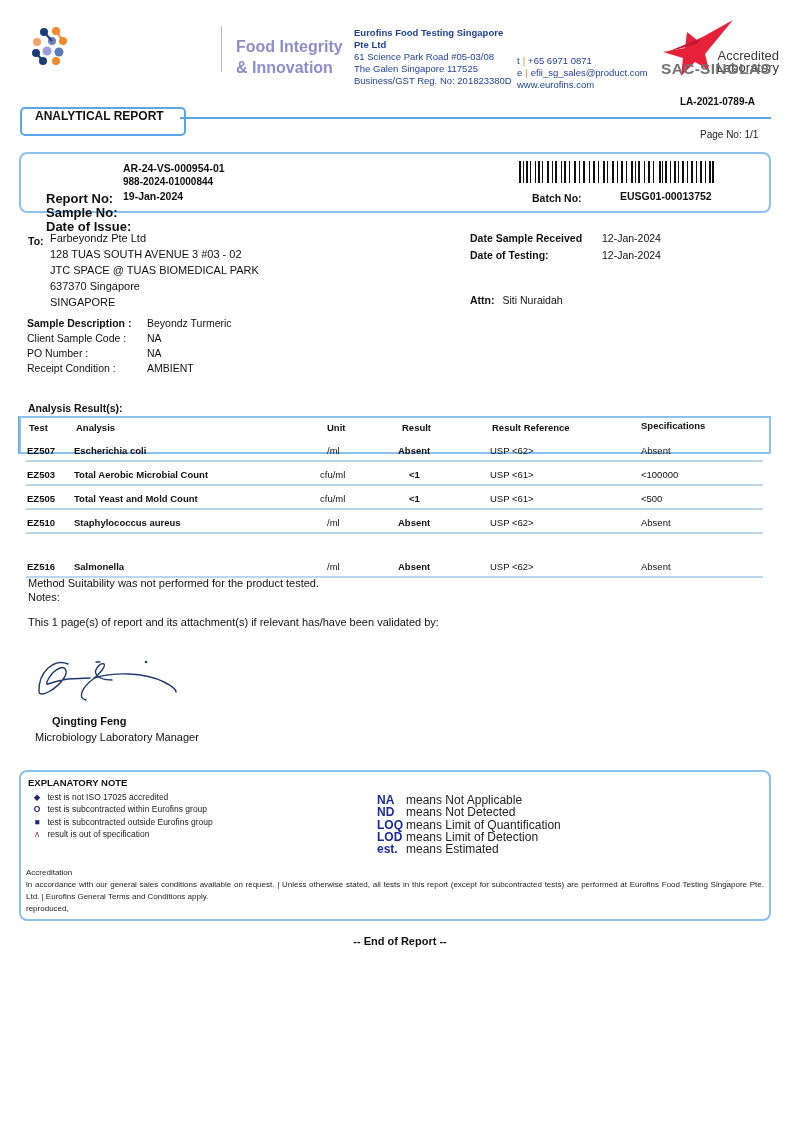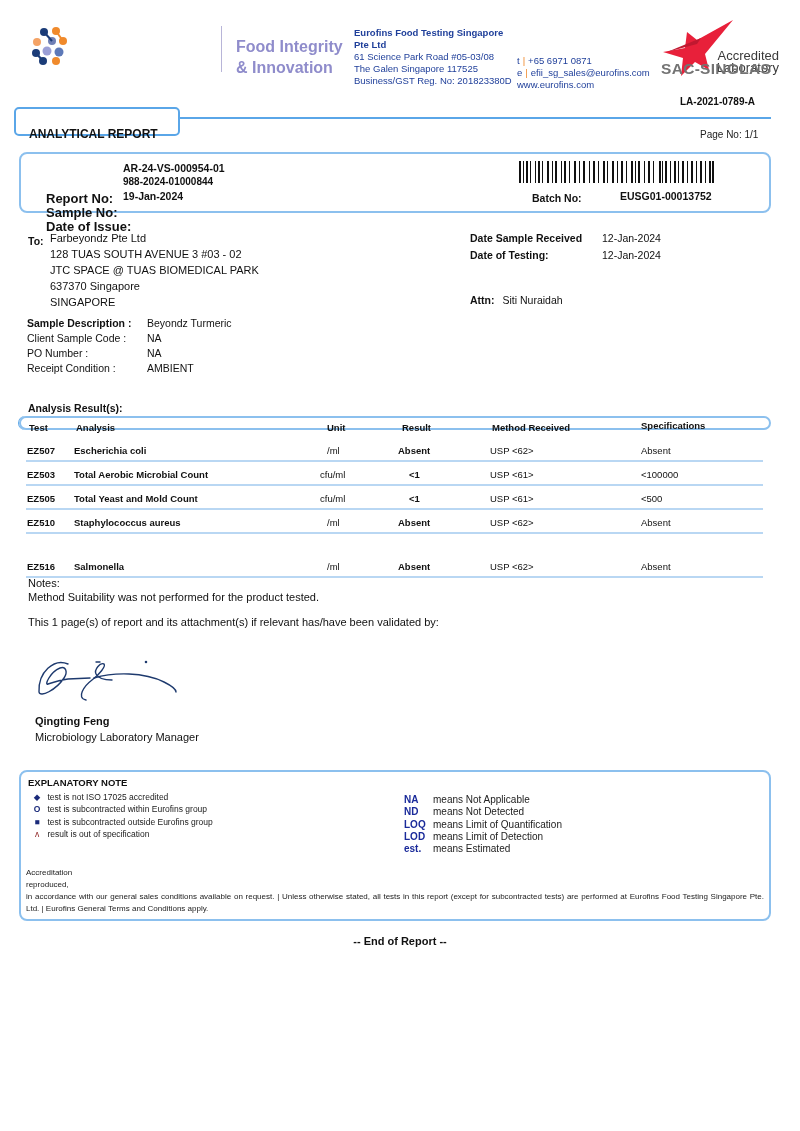--- a/index.html
+++ b/index.html
@@ -18,21 +18,21 @@
   .contact { left: 517px; top: 27px; font-size: 9.5px; line-height: 12px; color: #1f3f9a; margin-top: 28px; }
   .contact .pipe { color: #f08a2c; margin: 0 3px; }
   .contact .lbl { color: #1f3f9a; }
 
   .sac { left: 657px; top: 18px; width: 125px; height: 76px; }
   .sac-text1 { position: absolute; left: 38px; top: 32px; font-size: 13px; color: #3a3a3a; line-height: 12px; text-align: right; width: 84px; }
   .sac-text2 { position: absolute; left: 4px; top: 42px; font-size: 15.5px; color: #737373; letter-spacing: 0.3px; font-weight: bold; }
   .la-code { left: 680px; top: 96px; font-size: 10px; font-weight: bold; color: #111; }
 
   
-  .title-box { left: 14px; top: 107px; width: 166px; height: 29px; border: 2px solid #5aa6e8; border-radius: 5px; padding: 18px 0 0 13px; font-size: 12px; font-weight: bold; color: #111; }
+  .title-box { left: 20px; top: 107px; width: 166px; height: 29px; border: 2px solid #5aa6e8; border-radius: 5px; padding: 0 0 0 13px; font-size: 12px; font-weight: bold; color: #111; }
   .title-line { left: 180px; top: 117px; width: 591px; height: 2px; background: #5aa6e8; }
   .page-no { left: 700px; top: 129px; font-size: 10px; color: #222; }
 
   
   .report-box { left: 19px; top: 152px; width: 752px; height: 61px; border: 2px solid #8cc0ee; border-radius: 8px; }
   .rb-label { font-size: 13px; font-weight: bold; color: #111; margin-top: 28px; }
   .rb-val { font-size: 10.5px; font-weight: bold; color: #111; }
   .barcode { left: 519px; top: 161px; width: 195px; height: 22px; }
   .batch-lbl { left: 532px; top: 192px; font-size: 10.5px; font-weight: bold; }
   .batch-val { left: 620px; top: 190px; font-size: 10.5px; font-weight: bold; }
@@ -44,40 +44,40 @@
   .right-info .k { font-weight: bold; display: inline-block; width: 132px; }
   .attn { left: 470px; top: 294px; font-size: 10.5px; }
   .attn b { margin-right: 8px; }
 
   .sample-info { left: 27px; top: 316px; font-size: 10.5px; line-height: 15px; }
   .sample-info .k { display: inline-block; width: 120px; }
   .sample-info .k.b { font-weight: bold; }
 
   
   .ar-title { left: 28px; top: 402px; font-size: 10.5px; font-weight: bold; }
-  .ar-header { left: 19px; top: 416px; width: 752px; height: 14px; border: 2px solid #8cc0ee; border-radius: 8px; box-shadow: -1px 0 0 #5aa6e8; }
+  .ar-header { left: 19px; top: 416px; width: 752px; height: 38px; border: 2px solid #8cc0ee; border-radius: 0; box-shadow: -1px 0 0 #5aa6e8; }
   .th { position: absolute; top: 4px; font-size: 9.5px; font-weight: bold; color: #111; }
   .row { position: absolute; left: 26px; width: 737px; height: 24px; border-bottom: 2px solid #b9d7f3; }
   .td { position: absolute; top: 7px; font-size: 9.5px; color: #111; }
   .td.b { font-weight: bold; }
 
   
   .notes { left: 28px; top: 576px; font-size: 11px; line-height: 14px; }
   .validated { left: 28px; top: 616px; font-size: 11px; }
   .signature { left: 34px; top: 652px; width: 150px; height: 50px; }
-  .signer { left: 35px; top: 715px; font-size: 11px; font-weight: bold; }
+  .signer { left: 52px; top: 715px; font-size: 11px; font-weight: bold; }
   .signer-role { left: 35px; top: 731px; font-size: 11px; }
 
   
   .expl-box { left: 19px; top: 770px; width: 752px; height: 151px; border: 2px solid #8cc0ee; border-radius: 8px; }
   .expl-title { left: 28px; top: 777px; font-size: 9.5px; font-weight: bold; }
   .legend { left: 29px; top: 791px; font-size: 8.5px; line-height: 12.3px; color: #222; }
   .legend .sym { display: inline-block; width: 16px; text-align: center; color: #1a2a7a; }
   .legend .sym.red { color: #8a1a1a; }
-  .abbrev { left: 404px; top: 794px; font-size: 10px; line-height: 12.3px; color: #222; }
+  .abbrev { left: 377px; top: 794px; font-size: 12px; line-height: 12.3px; color: #222; }
   .abbrev .k { display: inline-block; width: 29px; font-weight: bold; color: #1a2a9a; }
   .fine { left: 26px; top: 867px; width: 738px; font-size: 8px; line-height: 12px; color: #222; text-align: justify; }
   .end { left: 0; top: 935px; width: 800px; text-align: center; font-size: 11px; font-weight: bold; }
 </style>
 </head>
 <body>
 
 <div class="abs logo">
   <svg class="logo-dots" viewBox="0 0 40 40">
     <circle cx="14" cy="6" r="4" fill="#1b3c78"></circle>
@@ -104,21 +104,21 @@
 <div class="abs company">
   <div><b>Eurofins Food Testing Singapore</b></div>
   <div><b>Pte Ltd</b></div>
   <div>61 Science Park Road #05-03/08</div>
   <div>The Galen Singapore 117525</div>
   <div>Business/GST Reg. No: 201823380D</div>
 </div>
 
 <div class="abs contact">
   <div><span class="lbl">t</span><span class="pipe">|</span><span>+65 6971 0871</span></div>
-  <div><span class="lbl">e</span><span class="pipe">|</span><span>efii_sg_sales@eurofins.com</span></div>
+  <div><span class="lbl">e</span><span class="pipe">|</span><span>efii_sg_sales@product.com</span></div>
   <div>www.eurofins.com</div>
 </div>
 
 <div class="abs sac">
   <svg width="80" height="60" viewBox="0 0 80 60" style="position:absolute;left:0;top:0;">
     <path d="M76 2 L40 22 L30 14 L28 30 L6 34 L26 40 L24 58 L38 44 L52 52 L48 36 Z" fill="#e8203a"></path>
     <path d="M10 34 L44 20 L40 26 Z" fill="#c01830"></path>
   </svg>
   <div class="sac-text1">
     <div>Accredited</div>
@@ -215,21 +215,21 @@
   <div><span class="k">PO Number :</span><span>NA</span></div>
   <div><span class="k">Receipt Condition :</span><span>AMBIENT</span></div>
 </div>
 
 <div class="abs ar-title">Analysis Result(s):</div>
 <div class="abs ar-header">
   <span class="th" style="left:8px;">Test</span>
   <span class="th" style="left:55px;">Analysis</span>
   <span class="th" style="left:306px;">Unit</span>
   <span class="th" style="left:381px;">Result</span>
-  <span class="th" style="left:471px;">Method Received</span>
+  <span class="th" style="left:471px;">Result Reference</span>
   <span class="th" style="left:620px;top:2px;">Specifications</span>
 </div>
 
 <div class="row" style="top:438px;">
   <span class="td b" style="left:1px;">EZ507</span>
   <span class="td b" style="left:48px;">Escherichia coli</span>
   <span class="td" style="left:301px;">/ml</span>
   <span class="td b" style="left:372px;">Absent</span>
   <span class="td" style="left:464px;">USP  &lt;62&gt;</span>
   <span class="td" style="left:615px;">Absent</span>
@@ -261,22 +261,22 @@
 <div class="row" style="top:554px;">
   <span class="td b" style="left:1px;">EZ516</span>
   <span class="td b" style="left:48px;">Salmonella</span>
   <span class="td" style="left:301px;">/ml</span>
   <span class="td b" style="left:372px;">Absent</span>
   <span class="td" style="left:464px;">USP  &lt;62&gt;</span>
   <span class="td" style="left:615px;">Absent</span>
 </div>
 
 <div class="abs notes">
+  <div>Method Suitability was not performed for the product tested.</div>
   <div>Notes:</div>
-  <div>Method Suitability was not performed for the product tested.</div>
 </div>
 <div class="abs validated">This 1 page(s) of report and its attachment(s) if relevant has/have been validated by:</div>
 
 <svg class="abs signature" viewBox="0 0 150 50">
   <g fill="none" stroke="#1e3a6e" stroke-width="1.4" stroke-linecap="round">
     <path d="M34 12 C20 6 4 20 5 40 C6 46 22 38 30 26 C34 20 32 14 26 16 C16 20 10 34 14 32 C20 30 26 28 34 27 L56 26"></path>
     <path d="M62 10 L66 10"></path>
     <path d="M52 48 C42 46 50 34 58 28 C66 22 72 14 70 12 C66 10 60 18 62 22 C64 26 70 28 78 28"></path>
     <path d="M60 26 C80 20 110 20 130 30 C138 34 142 38 142 40"></path>
     <circle cx="112" cy="10" r="0.6" fill="#1e3a6e"></circle>
@@ -295,17 +295,17 @@
 </div>
 <div class="abs abbrev">
   <div><span class="k">NA</span><span>means Not Applicable</span></div>
   <div><span class="k">ND</span><span>means Not Detected</span></div>
   <div><span class="k">LOQ</span><span>means Limit of Quantification</span></div>
   <div><span class="k">LOD</span><span>means Limit of Detection</span></div>
   <div><span class="k">est.</span><span>means Estimated</span></div>
 </div>
 <div class="abs fine">
   <div>Accreditation</div>
+  <div>in accordance with our general sales conditions available on request. | Unless otherwise stated, all tests in this report (except for subcontracted tests) are performed at Eurofins Food Testing Singapore Pte. Ltd. | Eurofins General Terms and Conditions apply.</div>
   <div>reproduced,</div>
-  <div>in accordance with our general sales conditions available on request. | Unless otherwise stated, all tests in this report (except for subcontracted tests) are performed at Eurofins Food Testing Singapore Pte. Ltd. | Eurofins General Terms and Conditions apply.</div>
 </div>
 
 <div class="abs end">-- End of Report --</div>
 
 </body></html>

